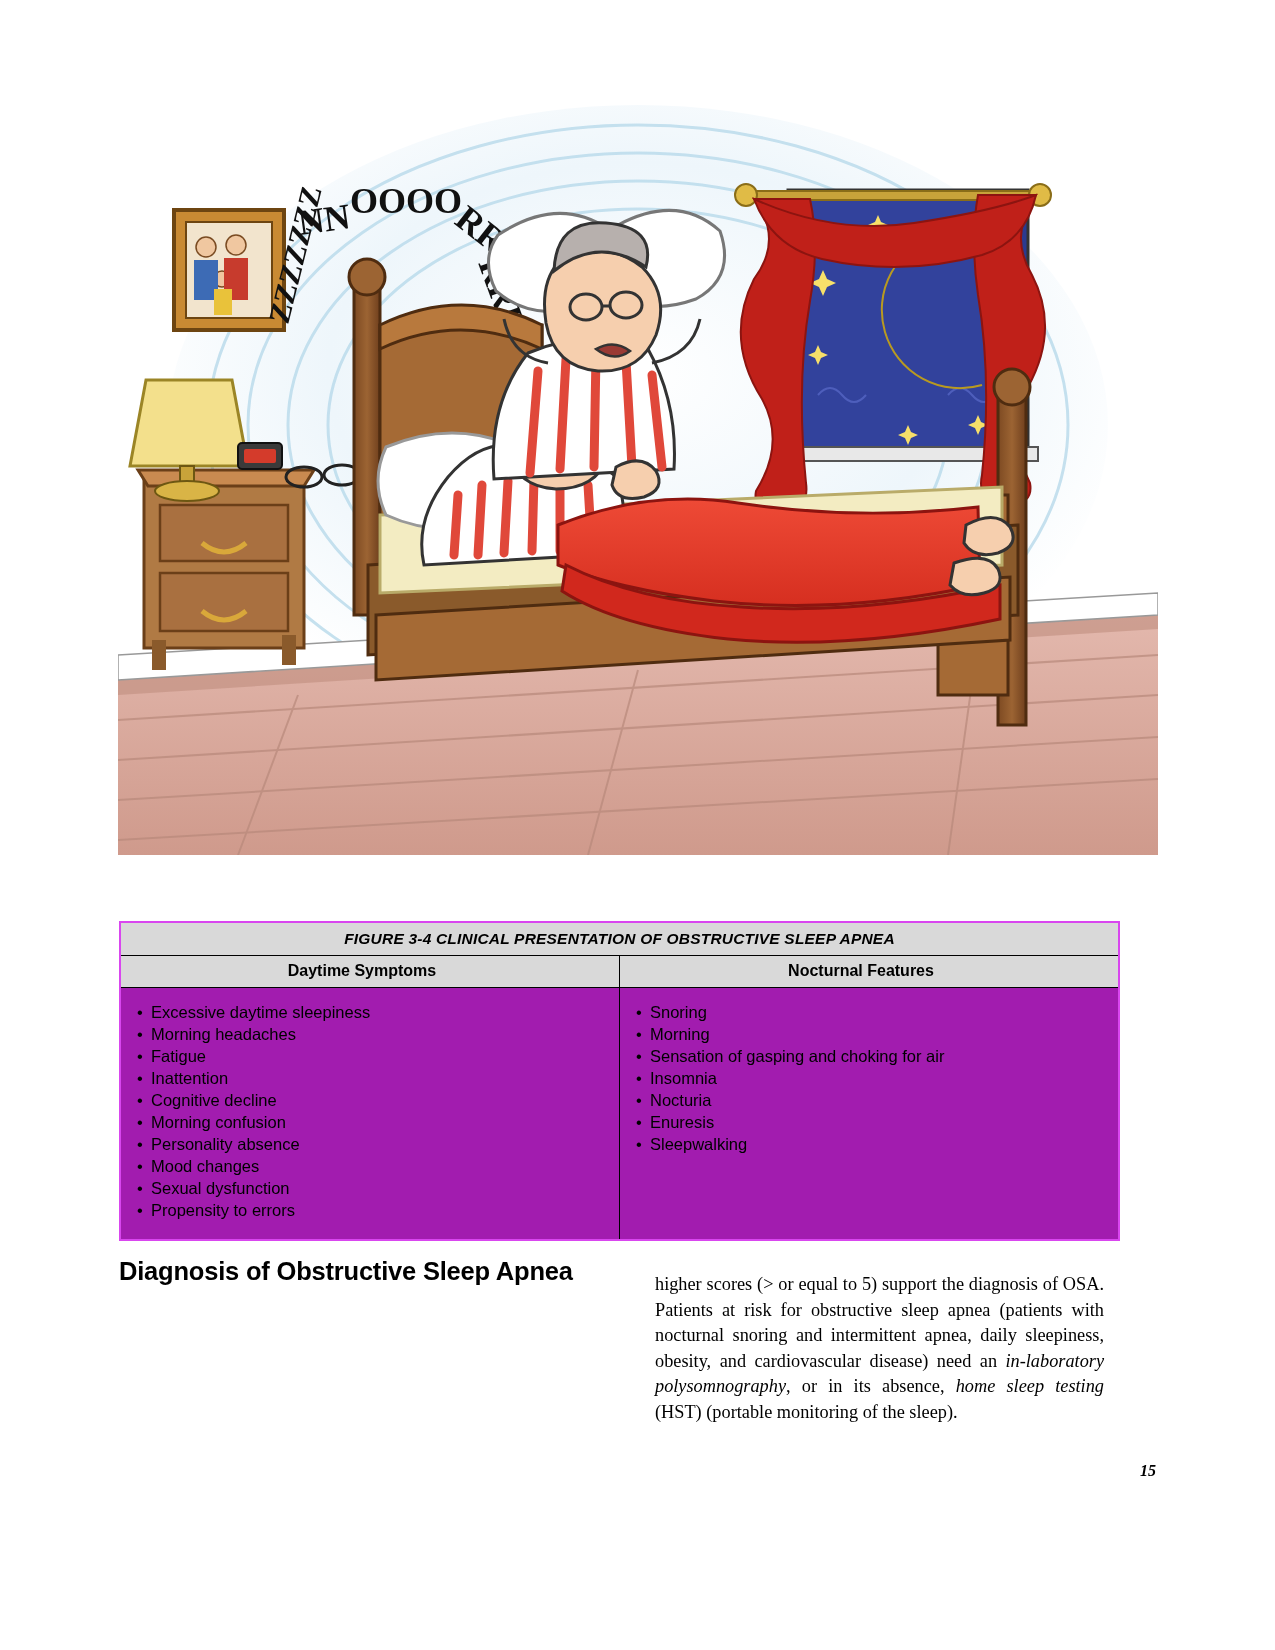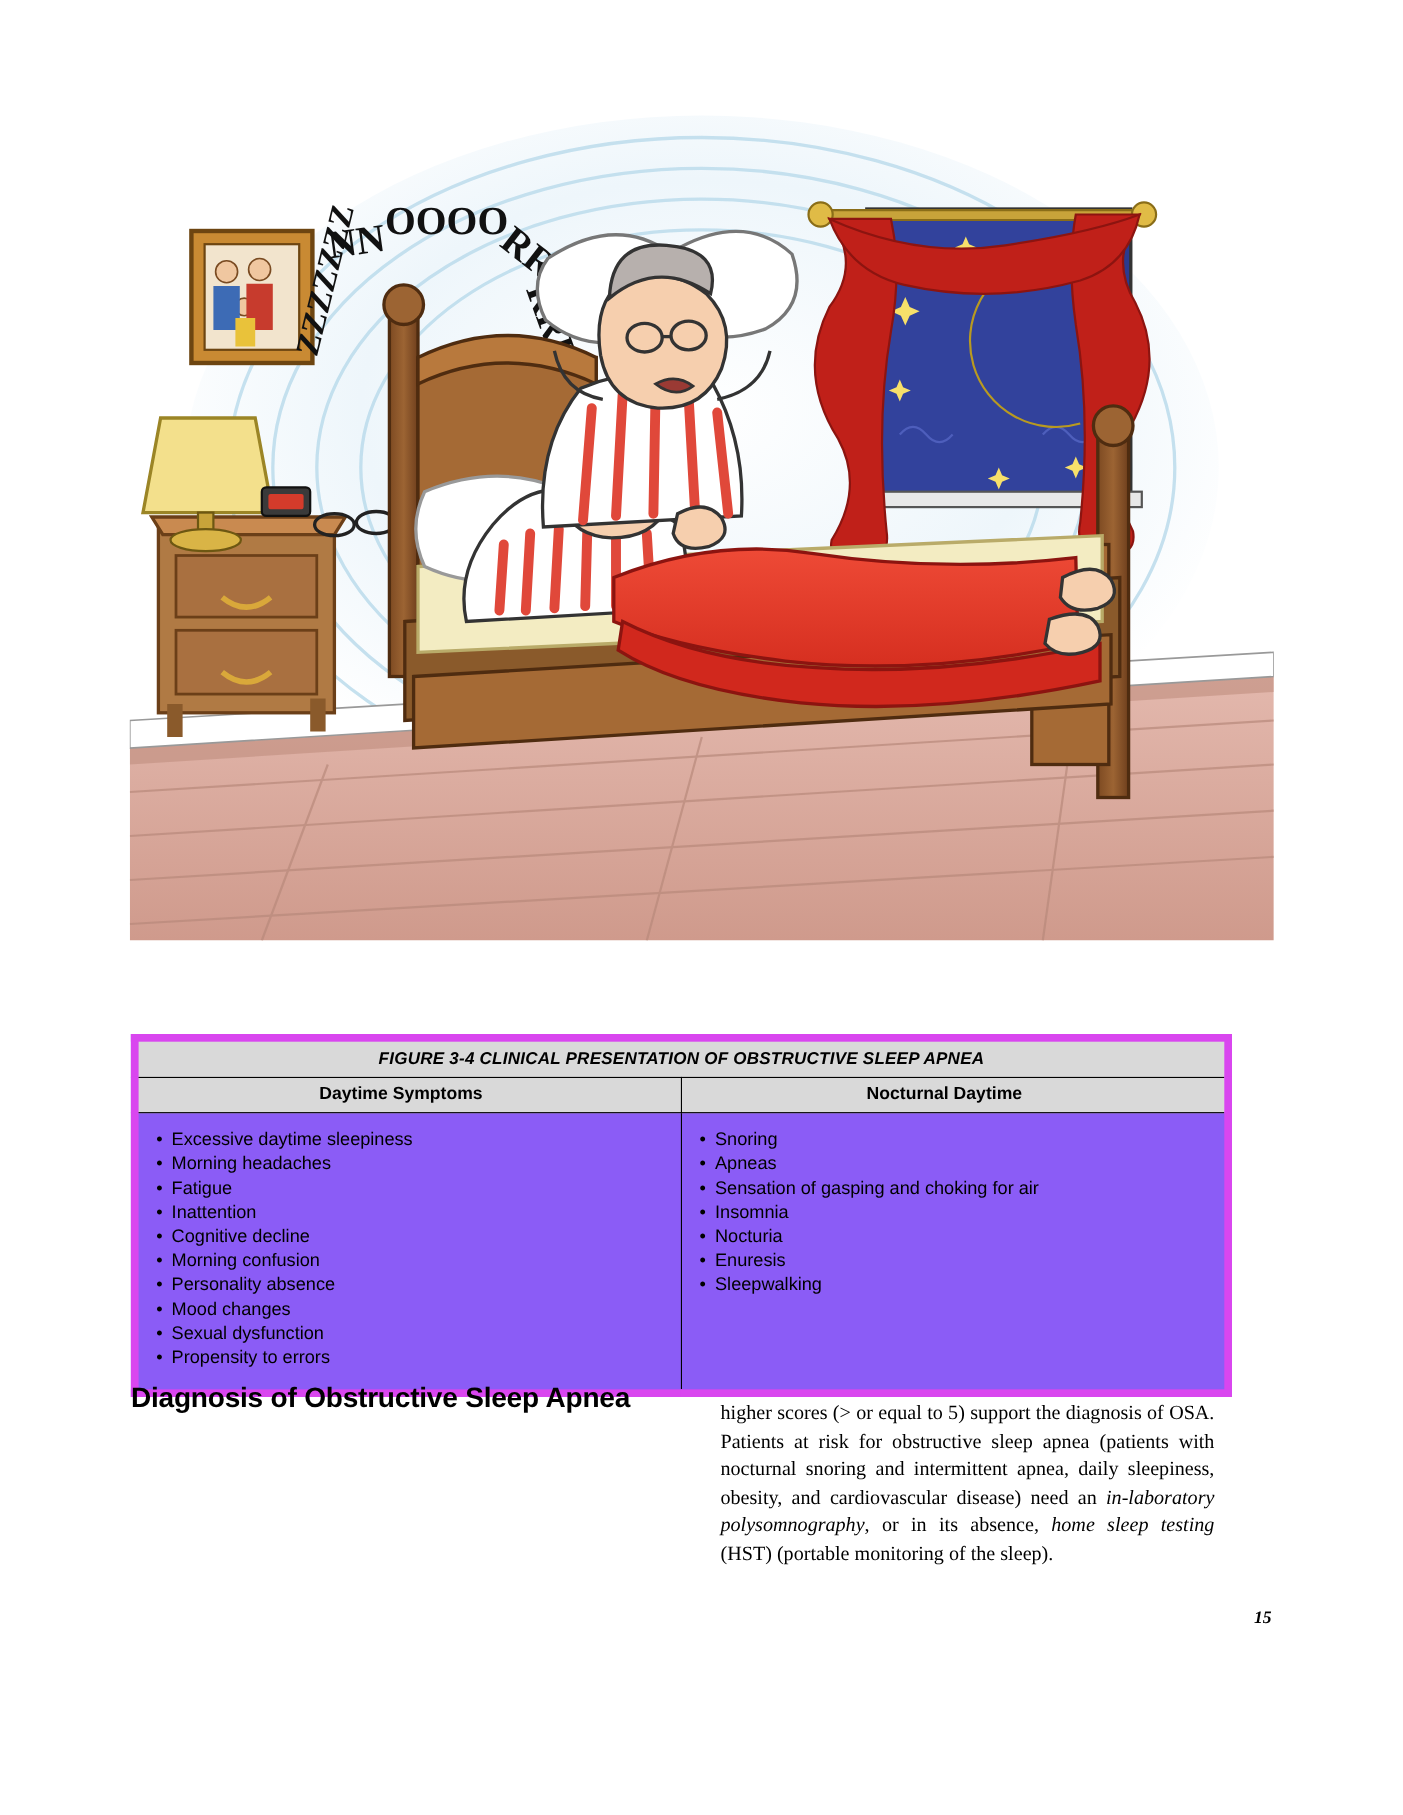--- a/index.html
+++ b/index.html
@@ -23,26 +23,26 @@
     top: 95px;
     width: 1040px;
     height: 760px;
   }
   .figure-area svg { display: block; }
 
   
   .fig-table {
     position: absolute;
     left: 119px;
-    top: 940px;
+    top: 921px;
     width: 1001px;
-    border: 7px solid #d946ef;
+    border: 2px solid #d946ef;
     border-collapse: collapse;
     font-family: "Liberation Sans", sans-serif;
-    background: #8b5cf6;
+    background: #a21caf;
   }
   .fig-table .title-row td {
     background: #d9d9d9;
     border: 1px solid #000;
     text-align: center;
     font-style: italic;
     font-weight: bold;
     font-size: 15.5px;
     letter-spacing: .2px;
     padding: 7px 4px 7px 4px;
@@ -343,41 +343,41 @@
 </svg>
 </div>
 
 <table class="fig-table">
   <tbody>
       <tr class="title-row">
     <td colspan="2">FIGURE 3-4  CLINICAL PRESENTATION OF OBSTRUCTIVE SLEEP APNEA</td>
   </tr>
   <tr class="head-row">
     <td>Daytime Symptoms</td>
-    <td>Nocturnal Daytime</td>
+    <td>Nocturnal Features</td>
   </tr>
   <tr class="body-row">
     <td>
       <ul>
         <li>Excessive daytime sleepiness</li>
         <li>Morning headaches</li>
         <li>Fatigue</li>
         <li>Inattention</li>
         <li>Cognitive decline</li>
         <li>Morning confusion</li>
         <li>Personality absence</li>
         <li>Mood changes</li>
         <li>Sexual dysfunction</li>
         <li>Propensity to errors</li>
       </ul>
     </td>
     <td>
       <ul>
         <li>Snoring</li>
-        <li>Apneas</li>
+        <li>Morning</li>
         <li>Sensation of gasping and choking for air</li>
         <li>Insomnia</li>
         <li>Nocturia</li>
         <li>Enuresis</li>
         <li>Sleepwalking</li>
       </ul>
     </td>
   </tr>
 </tbody>
   </table>

